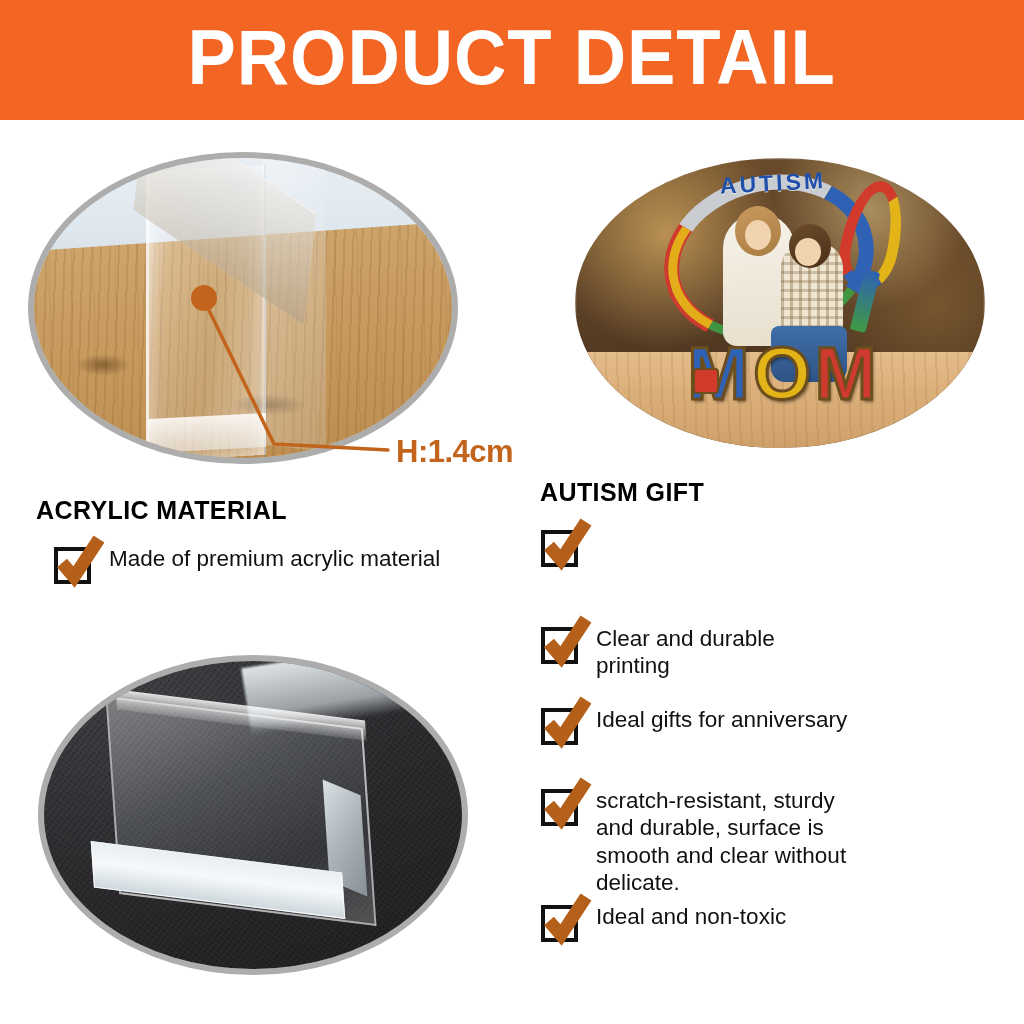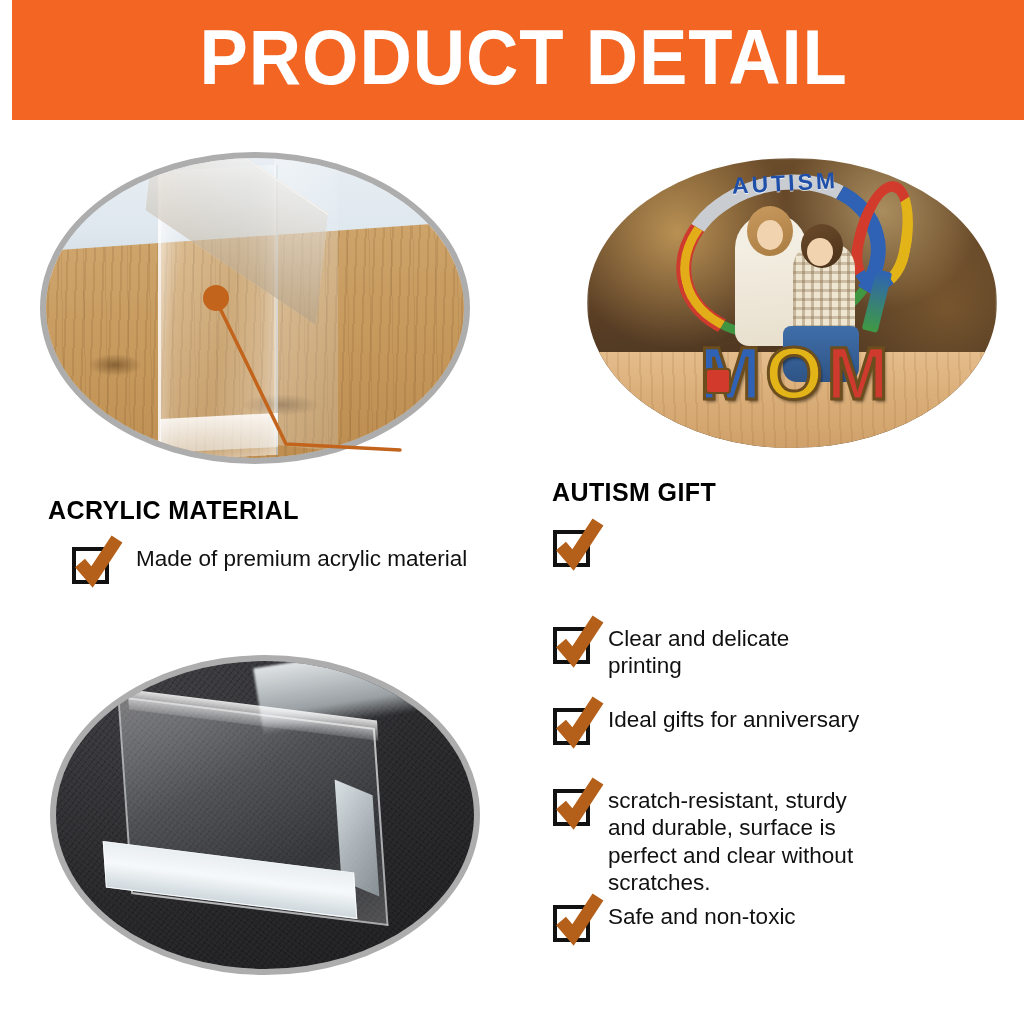--- a/index.html
+++ b/index.html
@@ -10,21 +10,20 @@
     background: #ffffff;
     font-family: "Liberation Sans", sans-serif;
     overflow: hidden;
   }
 
   .page {
     position: relative;
     width: 848px;
     height: 1024px;
     background: #ffffff;
-    margin-left: 12px;
   }
 
   
   .header-banner {
     position: absolute;
     left: 0; top: 0;
     width: 1024px;
     height: 120px;
     background: #f26522;
     display: flex;
@@ -381,21 +380,21 @@
   .check-text {
     margin-left: 18px;
     color: #111111;
     font-size: 22.5px;
     line-height: 1.22;
     max-width: 400px;
   }
   .check-text.wide { max-width: 430px; }
 
   
-  #check-acrylic-0 { left: 60px; top: 545px; gap: 9px; }
+  #check-acrylic-0 { left: 54px; top: 545px; }
 
   
   #check-gift-0 { left: 541px; top: 528px; }
   #check-gift-1 { left: 541px; top: 625px; }
   #check-gift-2 { left: 541px; top: 706px; }
   #check-gift-3 { left: 541px; top: 787px; }
   #check-gift-4 { left: 541px; top: 903px; }
 </style>
 </head>
 <body>
@@ -418,20 +417,21 @@
       <div class="acrylic-block2"></div>
       <div class="acrylic-bevel-top"></div>
       <div class="acrylic-foot"></div>
     </div>
   </div>
 
   <svg class="callout-svg" viewBox="0 0 1024 1024">
     <polyline points="204,300 274,444 388,450" fill="none" stroke="#C2641C" stroke-width="3.5" stroke-linecap="round" stroke-linejoin="round"></polyline>
   </svg>
   <div class="callout-dot"></div>
+  <div class="callout-label">H:1.4cm</div>
 
   <div id="oval-product">
     <div class="product-bg"></div>
     <div class="product-wood"></div>
 
     <div class="ribbon-arc"></div>
     <div class="ribbon-arc-inner"></div>
     <div class="autism-word">AUTISM</div>
     <div class="ribbon-loop"></div>
     <div class="ribbon-tail"></div>
@@ -485,43 +485,43 @@
       </svg>
     </div>
   </div>
 
   <div class="check-row" id="check-gift-1">
     <div class="checkbox">
       <svg class="tick" viewBox="0 0 54 52">
         <polyline points="9,28 21,42 46,4" fill="none" stroke="#B5601A" stroke-width="13" stroke-linecap="butt" stroke-linejoin="miter"></polyline>
       </svg>
     </div>
-    <div class="check-text wide">Clear and delicate printing</div>
+    <div class="check-text wide">Clear and durable printing</div>
   </div>
 
   <div class="check-row" id="check-gift-2">
     <div class="checkbox">
       <svg class="tick" viewBox="0 0 54 52">
         <polyline points="9,28 21,42 46,4" fill="none" stroke="#B5601A" stroke-width="13" stroke-linecap="butt" stroke-linejoin="miter"></polyline>
       </svg>
     </div>
     <div class="check-text wide">Ideal gifts for anniversary</div>
   </div>
 
   <div class="check-row" id="check-gift-3">
     <div class="checkbox">
       <svg class="tick" viewBox="0 0 54 52">
         <polyline points="9,28 21,42 46,4" fill="none" stroke="#B5601A" stroke-width="13" stroke-linecap="butt" stroke-linejoin="miter"></polyline>
       </svg>
     </div>
-    <div class="check-text wide">scratch-resistant, sturdy and durable, surface is perfect and clear without scratches.</div>
+    <div class="check-text wide">scratch-resistant, sturdy and durable, surface is smooth and clear without delicate.</div>
   </div>
 
   <div class="check-row" id="check-gift-4">
     <div class="checkbox">
       <svg class="tick" viewBox="0 0 54 52">
         <polyline points="9,28 21,42 46,4" fill="none" stroke="#B5601A" stroke-width="13" stroke-linecap="butt" stroke-linejoin="miter"></polyline>
       </svg>
     </div>
-    <div class="check-text wide">Safe and non-toxic</div>
+    <div class="check-text wide">Ideal and non-toxic</div>
   </div>
 
 </div>
 
 </body></html>

